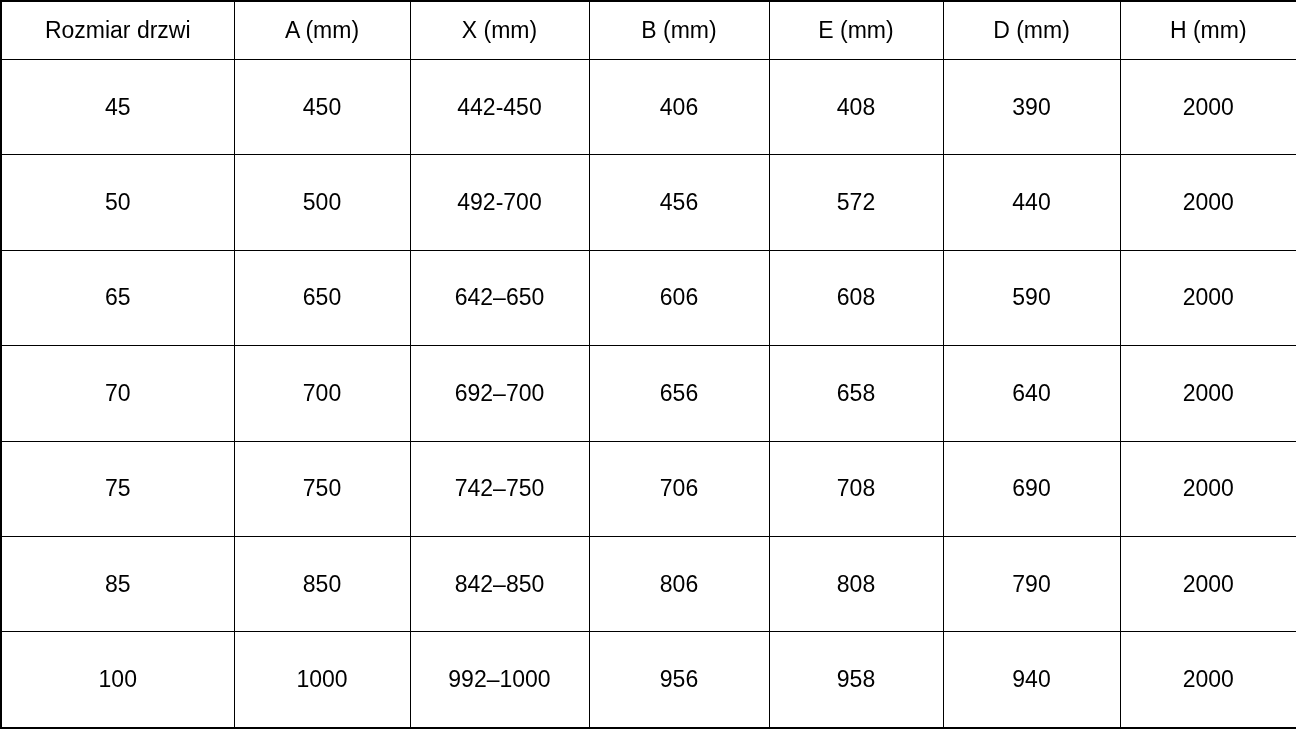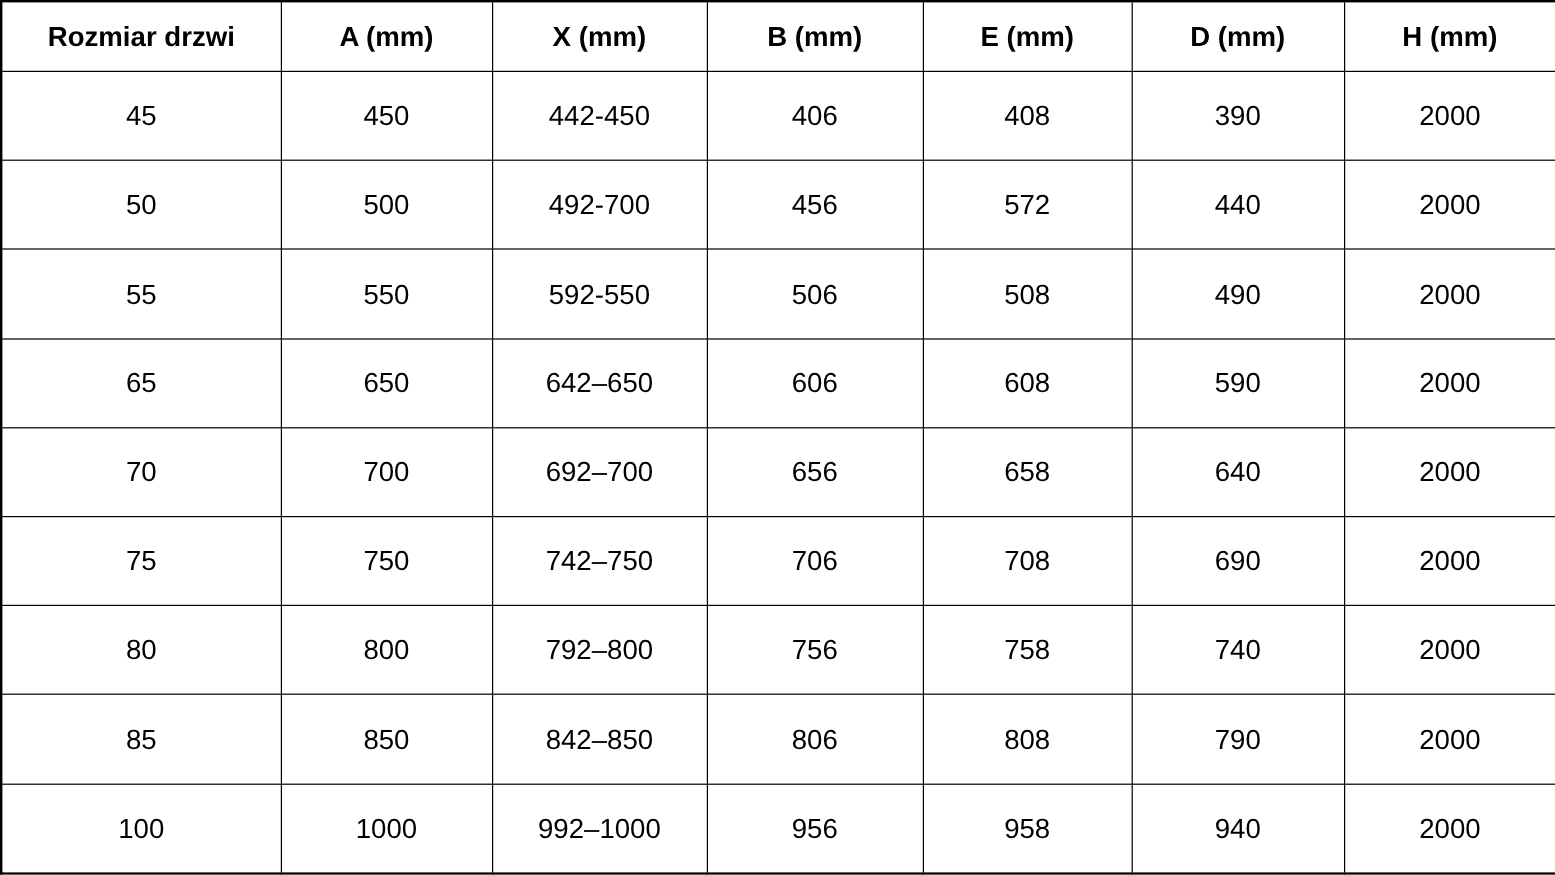--- a/index.html
+++ b/index.html
@@ -24,21 +24,21 @@
   table.spec-table th,
   table.spec-table td {
     border: 1px solid #000000;
     text-align: center;
     vertical-align: middle;
     padding: 0;
     overflow: hidden;
     white-space: nowrap;
   }
   table.spec-table th {
-    font-weight: bold;
+    font-weight: normal;
     font-size: 23px;
     height: 57px;
   }
   table.spec-table td {
     font-weight: normal;
     font-size: 23px;
     height: 56px;
   }
 </style>
 </head>
@@ -79,29 +79,20 @@
         <tr>
           <td>50</td>
           <td>500</td>
           <td>492-700</td>
           <td>456</td>
           <td>572</td>
           <td>440</td>
           <td>2000</td>
         </tr>
         <tr>
-          <td>55</td>
-          <td>550</td>
-          <td>592-550</td>
-          <td>506</td>
-          <td>508</td>
-          <td>490</td>
-          <td>2000</td>
-        </tr>
-        <tr>
           <td>65</td>
           <td>650</td>
           <td>642–650</td>
           <td>606</td>
           <td>608</td>
           <td>590</td>
           <td>2000</td>
         </tr>
         <tr>
           <td>70</td>
@@ -115,29 +106,20 @@
         <tr>
           <td>75</td>
           <td>750</td>
           <td>742–750</td>
           <td>706</td>
           <td>708</td>
           <td>690</td>
           <td>2000</td>
         </tr>
         <tr>
-          <td>80</td>
-          <td>800</td>
-          <td>792–800</td>
-          <td>756</td>
-          <td>758</td>
-          <td>740</td>
-          <td>2000</td>
-        </tr>
-        <tr>
           <td>85</td>
           <td>850</td>
           <td>842–850</td>
           <td>806</td>
           <td>808</td>
           <td>790</td>
           <td>2000</td>
         </tr>
         <tr>
           <td>100</td>

